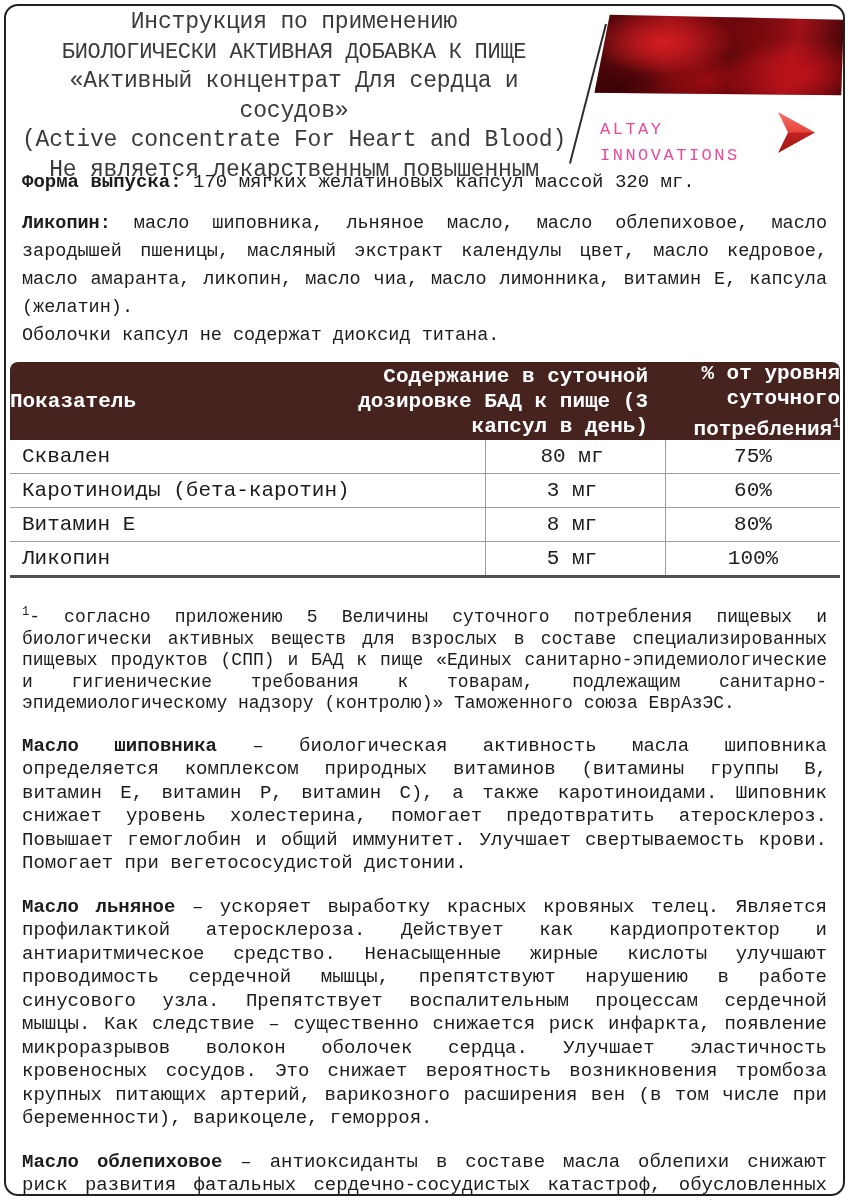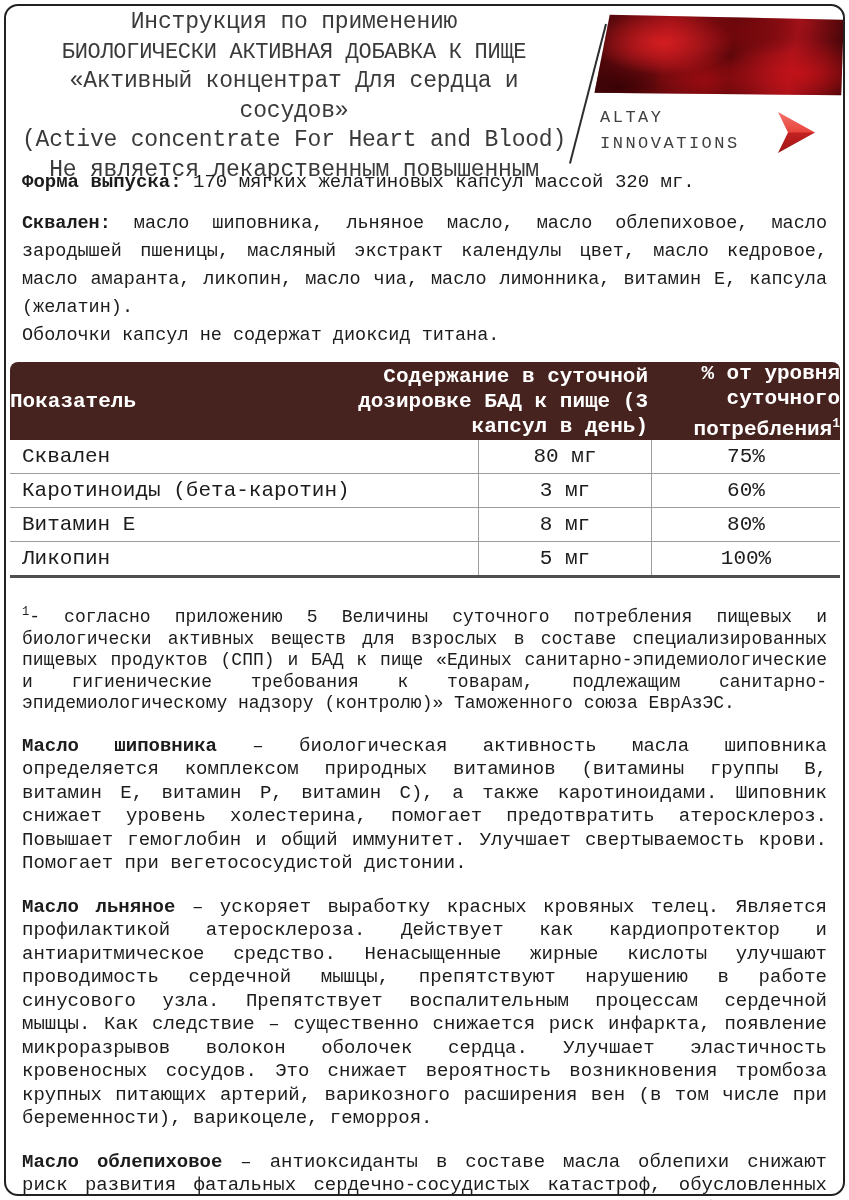--- a/index.html
+++ b/index.html
@@ -27,22 +27,22 @@
     clip-path:polygon(7% 2%, 99.5% 8%, 98.5% 98%, 1% 95%);
     background:
       radial-gradient(ellipse 40% 55% at 28% 35%, rgba(215,30,34,.95), rgba(215,30,34,0) 70%),
       radial-gradient(ellipse 35% 45% at 62% 22%, rgba(120,8,12,.9), rgba(120,8,12,0) 70%),
       radial-gradient(ellipse 45% 60% at 82% 72%, rgba(198,18,24,.85), rgba(198,18,24,0) 70%),
       radial-gradient(ellipse 30% 45% at 45% 80%, rgba(160,12,16,.8), rgba(160,12,16,0) 70%),
       radial-gradient(ellipse 50% 60% at 10% 88%, rgba(55,2,5,.95), rgba(55,2,5,0) 70%),
       linear-gradient(100deg, #420609, #930f14 30%, #5e070b 55%, #a6121a 78%, #330305);
   }
   .brand-name {
-    position:absolute; left:600px; top:105px; font-size:17px; line-height:26px;
-    letter-spacing:2.5px; color:#404040;
+    position:absolute; left:600px; top:117px; font-size:17px; line-height:26px;
+    letter-spacing:2.5px; color:#ec4899;
   }
   .brand-arrow {
     position:absolute; left:778px; top:112px; width:37px; height:41px;
     clip-path:polygon(0 0, 100% 50%, 0 100%, 27% 50%);
     background:linear-gradient(180deg, #f4736c 0%, #e8453c 48%, #c22020 52%, #9e1515 100%);
   }
 
   
   .content { padding:0 22px; position:relative; }
   .form-line { margin:4px 0 0; font-size:19px; line-height:28px; }
@@ -54,21 +54,21 @@
   .ntable { width:830px; margin:12px 0 0 -12px; }
   .thead {
     display:flex; align-items:center; background:#47231f; color:#ffffff;
     border-radius:8px 8px 0 0; height:78px; font-weight:bold; font-size:21px; line-height:25px;
   }
   .th1 { flex:1; }
   .th2 { width:330px; text-align:right; }
   .th3 { width:192px; text-align:right; }
   .th3 sup, .thead sup { font-size:13px; }
   .tbody { border-bottom:3px solid #4f4f4f; }
-  .trow { display:flex; height:33px; border-top:1px solid #9c9c9c; font-size:21px; }
+  .trow { display:flex; height:33px; border-top:1px solid #9c9c9c; font-size:21px;gap:7px; }
   .trow:first-child { border-top:none; }
   .tc1 { width:468px; padding-left:12px; box-sizing:border-box; display:flex; align-items:center; }
   .tc2 { width:172px; border-left:1px solid #9c9c9c; display:flex; align-items:center; justify-content:center; }
   .tc3 { flex:1; border-left:1px solid #9c9c9c; display:flex; align-items:center; justify-content:center; }
 
   
   .footnote { margin-top:24px; font-size:18px; line-height:21.5px; text-align:justify; }
   .footnote sup { font-size:12px; }
   .section { margin-top:20px; font-size:19px; line-height:23.5px; text-align:justify; }
 </style>
@@ -92,21 +92,21 @@
       <div>ALTAY</div>
       <div>INNOVATIONS</div>
     </div>
     <div class="brand-arrow"></div>
   </div>
 
   <div class="content">
 
     <p class="form-line"><b>Форма выпуска:</b><span> 170 мягких желатиновых капсул массой 320 мг.</span></p>
 
-    <p class="composition"><b>Сквален:</b><span> масло шиповника, льняное масло, масло облепиховое, масло зародышей пшеницы, масляный экстракт календулы цвет, масло кедровое, масло амаранта, ликопин, масло чиа, масло лимонника, витамин Е, капсула (желатин).</span></p>
+    <p class="composition"><b>Ликопин:</b><span> масло шиповника, льняное масло, масло облепиховое, масло зародышей пшеницы, масляный экстракт календулы цвет, масло кедровое, масло амаранта, ликопин, масло чиа, масло лимонника, витамин Е, капсула (желатин).</span></p>
     <div class="composition-note">Оболочки капсул не содержат диоксид титана.</div>
 
     <div class="ntable">
       <div class="thead">
         <div class="th1">Показатель</div>
         <div class="th2">Содержание в суточной дозировке БАД к пище (3 капсул в день)</div>
         <div class="th3"><span>% от уровня суточного потребления</span><sup>1</sup></div>
       </div>
       <div class="tbody">
         <div class="trow">

